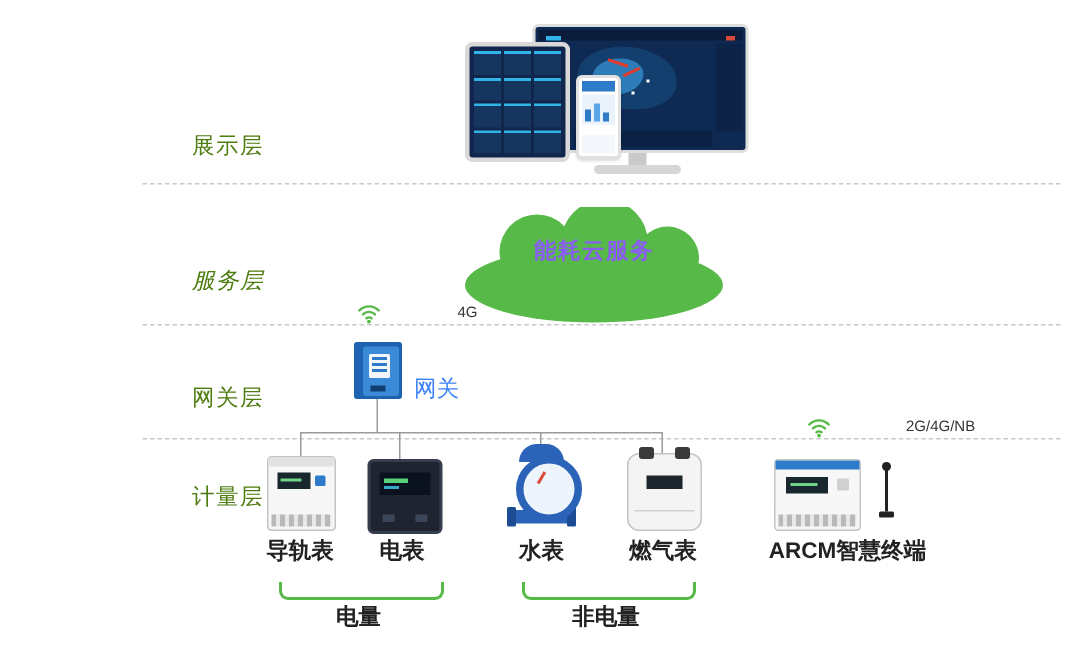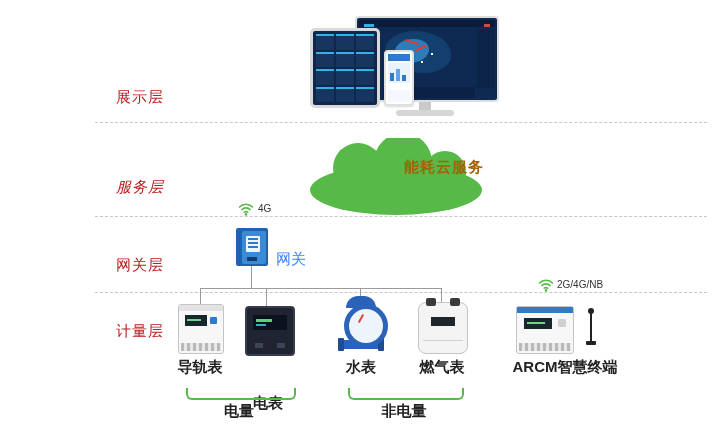--- a/index.html
+++ b/index.html
@@ -1,21 +1,21 @@
 <!DOCTYPE html>
 <html><head>
 <meta charset="utf-8">
 <style>
   html,body{margin:0;padding:0;background:#fff;}
   #canvas{
     position:relative;width:715px;height:443px;background:#fff;overflow:hidden;
     font-family:"Liberation Sans","DejaVu Sans",sans-serif;color:#333;
   }
   
-  .layer-label{position:absolute;left:116px;font-size:15px;color:#b91c1c;letter-spacing:1px;}
+  .layer-label{position:absolute;left:128px;font-size:15px;color:#4d7c0f;letter-spacing:1px;}
   .sep{position:absolute;left:95px;right:8px;border-top:1px dashed #c8c8c8;height:0;}
   
   .monitor{position:absolute;left:355px;top:16px;width:140px;height:82px;background:#0f2a52;
     border:2px solid #dedede;border-radius:4px;z-index:2;}
   .m-header{position:absolute;left:2px;top:2px;right:2px;height:7px;background:#0a1c3a;}
   .m-dot-c{position:absolute;left:5px;top:4px;width:10px;height:3px;background:#2fb3e8;}
   .m-dot-r{position:absolute;right:5px;top:4px;width:6px;height:3px;background:#d94a3a;}
   .m-side{position:absolute;left:2px;top:11px;width:20px;bottom:12px;background:#0d2348;}
   .m-right{position:absolute;right:2px;top:11px;width:18px;bottom:12px;background:#0d2348;}
   .m-map{position:absolute;left:28px;top:13px;width:66px;height:42px;background:#123f6e;
@@ -37,28 +37,28 @@
   .phone{position:absolute;left:384px;top:50px;width:26px;height:52px;background:#fff;
     border:2px solid #e0e0e0;border-radius:4px;z-index:4;box-shadow:0 1px 2px rgba(0,0,0,.15);}
   .p-head{position:absolute;left:2px;top:2px;right:2px;height:7px;background:#2e7cc9;}
   .p-mid{position:absolute;left:2px;top:11px;right:2px;height:20px;background:#eaf2fb;}
   .p-bar1{position:absolute;left:2px;bottom:2px;width:4px;height:8px;background:#2e7cc9;}
   .p-bar2{position:absolute;left:8px;bottom:2px;width:4px;height:12px;background:#5aa6e8;}
   .p-bar3{position:absolute;left:14px;bottom:2px;width:4px;height:6px;background:#2e7cc9;}
   .p-low{position:absolute;left:2px;bottom:2px;right:2px;height:12px;background:#f4f7fb;}
   
   .cloud{position:absolute;left:308px;top:138px;width:176px;height:78px;}
-  .cloud-title{position:absolute;left:0;right:0;top:20px;text-align:right;color:#a16207;
+  .cloud-title{position:absolute;left:0;right:0;top:20px;text-align:center;color:#8b5cf6;
     font-size:15px;font-weight:bold;letter-spacing:1px;}
   .cloud-cols{position:absolute;left:14px;right:14px;top:42px;display:flex;justify-content:space-around;}
   .cloud-col{display:flex;flex-direction:column;align-items:center;gap:3px;}
   .cloud-svc{color:#fff;font-size:11px;line-height:1.2;}
   
   .wifi{position:absolute;}
-  .net-label{position:absolute;font-size:10px;color:#333;}
+  .net-label{position:absolute;font-size:10px;color:#333;margin-left:47px;}
   
   .gateway-box{position:absolute;left:236px;top:228px;width:32px;height:38px;background:#1e63b0;border-radius:2px;}
   .gw-front{position:absolute;left:6px;top:3px;right:2px;bottom:2px;background:#3a8ad8;border-radius:2px;}
   .gw-label-strip{position:absolute;left:4px;top:5px;width:14px;height:16px;background:#f2f6fa;border-radius:1px;}
   .gw-line{height:2px;background:#2e7cc9;margin:2px 2px 0 2px;}
   .gw-port{position:absolute;left:5px;bottom:3px;width:10px;height:4px;background:#103e70;}
   .gateway-label{position:absolute;left:276px;top:250px;font-size:15px;color:#3b82f6;}
   
   .line{position:absolute;background:#9a9a9a;}
   
@@ -262,21 +262,21 @@
     <div class="ar-btn"></div>
     <div class="ar-terminals"></div>
   </div>
   <div class="antenna">
     <div class="ant-knob"></div>
     <div class="ant-pole"></div>
     <div class="ant-base"></div>
   </div>
 
   <div class="dev-label" style="left:165px;">导轨表</div>
-  <div class="dev-label" style="left:233px;margin-top:36px;">电表</div>
+  <div class="dev-label" style="left:233px;">电表</div>
   <div class="dev-label" style="left:407px;">燃气表</div>
   <div class="dev-label" style="left:326px;">水表</div>
   <div class="arcm-label">ARCM智慧终端</div>
 
   <div class="bracket" style="left:186px;width:106px;"></div>
   <div class="bracket" style="left:348px;width:112px;"></div>
   <div class="group-label" style="left:364px;">非电量</div>
   <div class="group-label" style="left:199px;">电量</div>
 
 </div>

